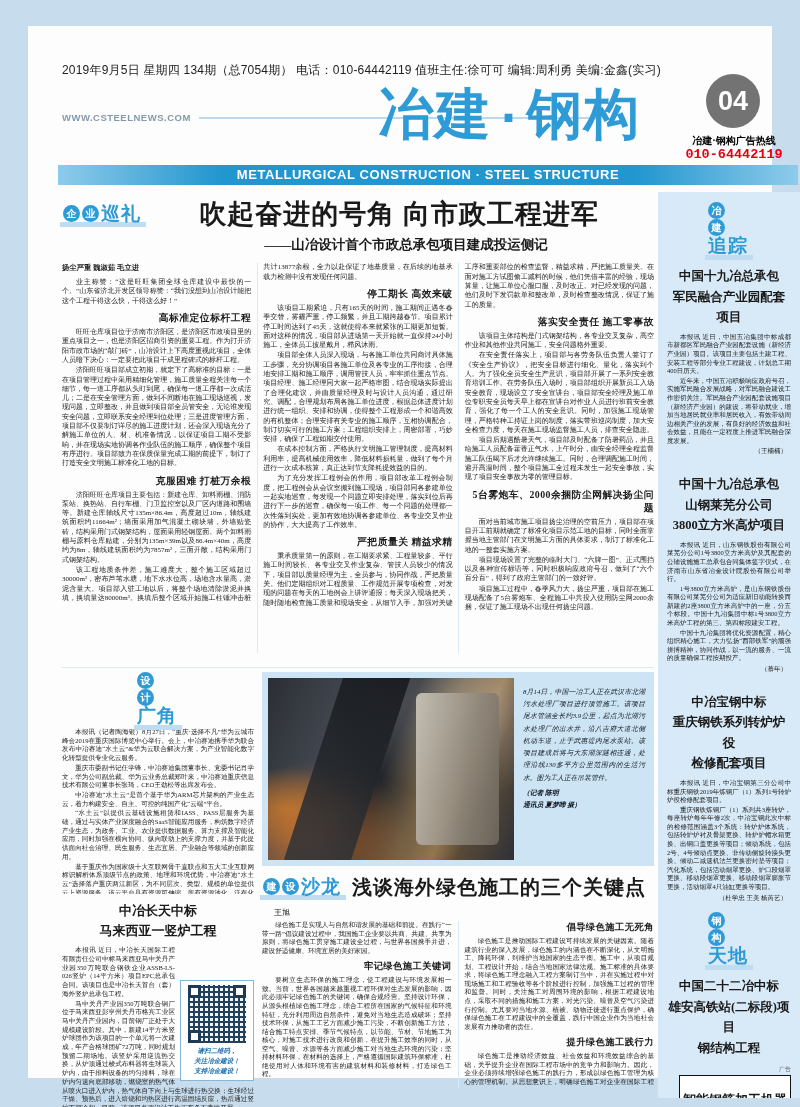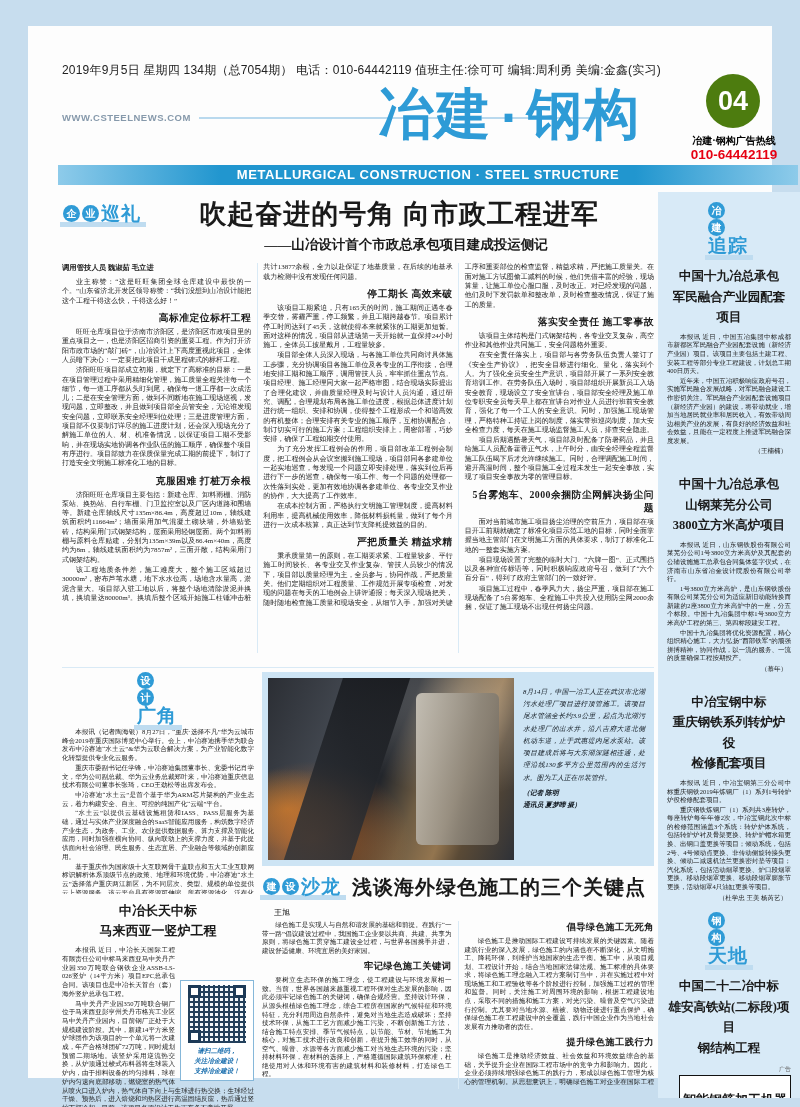--- a/index.html
+++ b/index.html
@@ -12,26 +12,26 @@
   .dateline{position:absolute;left:34px;top:36px;font-size:12px;color:#222;letter-spacing:.2px;}
   .site-row{position:absolute;left:34px;top:86px;display:flex;align-items:center;}
   .site{font-size:9.5px;font-weight:bold;color:#8699ab;letter-spacing:.5px;font-family:"Liberation Sans",sans-serif;}
   .site-line{width:402px;height:2px;background:#b9d9ee;margin-left:8px;}
   .logo{position:absolute;left:188px;top:60px;width:156px;text-align:center;}
   .logo-cn{font-size:36px;font-weight:900;font-style:italic;color:#d6000f;line-height:1.15;letter-spacing:1px;}
   .logo-en{font-size:7.5px;color:#777;letter-spacing:.6px;margin-top:2px;font-family:"Liberation Sans",sans-serif;}
   .edition{position:absolute;left:350px;top:52px;font-size:55px;font-weight:900;color:#2e9bd6;
            letter-spacing:2px;font-family:Liberation Mono, monospace;}
   .pg-circle{position:absolute;left:678px;top:48px;width:54px;height:54px;border-radius:50%;
-             background:#4d7c0f;color:#fff;display:flex;align-items:center;justify-content:center;
+             background:#737373;color:#fff;display:flex;align-items:center;justify-content:center;
              font-size:27px;font-weight:bold;font-family:"Liberation Sans",sans-serif;}
   .hotline-label{position:absolute;left:642px;top:108px;width:128px;text-align:center;
                  font-size:10px;font-weight:bold;color:#000;}
   .hotline-num{position:absolute;left:642px;top:121px;width:128px;text-align:center;
-               font-size:13.5px;font-weight:900;color:#e60012;font-family:Liberation Sans, sans-serif;}
+               font-size:13.5px;font-weight:900;color:#e60012;font-family:Liberation Mono, monospace;}
   .banner{position:absolute;left:30px;top:139px;width:740px;height:20px;
           background:linear-gradient(90deg,#8ecbea,#2196cf 22%,#2196cf 78%,#8ecbea);
           color:#fff;text-align:center;line-height:20px;font-size:13px;font-weight:bold;
           letter-spacing:.6px;font-family:"Liberation Sans",sans-serif;}
 
   
   .badge{position:relative;display:inline-flex;align-items:center;gap:2px;padding:0 3px 2px 1px;}
   .badge::after{content:"";position:absolute;left:-2px;right:-2px;bottom:-2px;height:5px;background:#bfdcf0;z-index:0;}
   .badge .bc{width:17px;height:17px;border-radius:50%;background:#2f9bd6;color:#fff;z-index:1;
              display:flex;align-items:center;justify-content:center;font-size:10px;font-weight:bold;
@@ -127,33 +127,33 @@
     <div class="lead-head">
       <span class="badge lead-badge">
         <span class="bc">企</span>
         <span class="bc">业</span>
         <span class="bt">巡礼</span>
       </span>
       <div class="lead-h1">吹起奋进的号角 向市政工程进军</div>
     </div>
     <div class="lead-sub">——山冶设计首个市政总承包项目建成投运侧记</div>
     <div class="lead-body">
-        <div class="b-byline">调用管技人员 魏淑茹 毛立进</div>
+        <div class="b-byline">扬尘严重 魏淑茹 毛立进</div>
         <div class="b-p">业主称赞：“这是旺旺集团全球仓库建设中最快的一个。”山东省济北开发区领导称赞：“我们没想到山冶设计能把这个工程干得这么快，干得这么好！”</div>
         <div class="b-h">高标准定位标杆工程</div>
         <div class="b-p">旺旺仓库项目位于济南市济阳区，是济阳区市政项目里的重点项目之一，也是济阳区招商引资的重要工程。作为打开济阳市政市场的“敲门砖”，山冶设计上下高度重视此项目，全体人员暗下决心：一定要把此项目干成里程碑式的标杆工程。</div>
         <div class="b-p">济阳旺旺项目部成立初期，就定下了高标准的目标：一是在项目管理过程中采用精细化管理，施工质量全程关注每一个细节，每一道工序都从头盯到尾，确保每一道工序都一次成活儿；二是在安全管理方面，做到不间断地在施工现场巡视，发现问题，立即整改，并且做到项目部全员管安全，无论谁发现安全问题，立即联系安全经理到位处理；三是进度管理方面，项目部不仅要制订详尽的施工进度计划，还会深入现场充分了解施工单位的人、材、机准备情况，以保证项目工期不受影响，并在现场实地协调各作业队伍的施工顺序，确保整个项目有序进行。项目部致力在保质保量完成工期的前提下，制订了打造安全文明施工标准化工地的目标。</div>
         <div class="b-h">克服困难 打桩万余根</div>
         <div class="b-p">济阳旺旺仓库项目主要包括：新建仓库、卸料雨棚、消防泵站、换热站、自行车棚、门卫监控室以及厂区内道路和围墙等。新建仓库轴线尺寸135m×86.4m，高度超过10m，轴线建筑面积约11664m²；墙面采用加气混凝土砌块墙，外墙贴瓷砖，结构采用门式钢架结构，屋面采用轻钢屋面。两个卸料雨棚与原料仓库贴建，分别为135m×39m以及86.4m×40m，高度约为8m，轴线建筑面积约为7857m²，三面开敞，结构采用门式钢架结构。</div>
         <div class="b-p">该工程地质条件差，施工难度大，整个施工区域超过30000m²，密布芦苇水塘，地下水水位高，场地含水量高，淤泥含量大。项目部入驻工地以后，将整个场地清除淤泥并换填，换填量达80000m³。换填后整个区域开始施工柱锤冲击桩共计13877余根，全力以赴保证了地基质量，在后续的地基承载力检测中没有发现任何问题。</div>
         <div class="b-h">停工期长 高效来破</div>
-        <div class="b-p">该项目工期紧迫，只有165天的时间，施工期间正遇冬春季交替，雾霾严重，停工频繁，并且工期跨越春节。项目累计停工时间达到了45天，这就使得本来就紧张的工期更加短暂。面对这样的情况，项目部从进场第一天开始就一直保持24小时施工，全体员工披星戴月，工程量较多。</div>
+        <div class="b-p">该项目工期紧迫，只有165天的时间，施工期间正遇冬春季交替，雾霾严重，停工频繁，并且工期跨越春节。项目累计停工时间达到了45天，这就使得本来就紧张的工期更加短暂。面对这样的情况，项目部从进场第一天开始就一直保持24小时施工，全体员工披星戴月，栉风沐雨。</div>
         <div class="b-p">项目部全体人员深入现场，与各施工单位共同商讨具体施工步骤，充分协调项目各施工单位及各专业的工序衔接，合理地安排工期和施工顺序，调用管技人员，牢牢抓住重点节点。项目经理、施工经理同大家一起严格审图，结合现场实际提出了合理化建议，并由质量经理及时与设计人员沟通，通过研究、调配，合理规划布局各施工单位进度，根据总体进度计划进行统一组织、安排和协调，使得整个工程形成一个和谐高效的有机整体；合理安排有关专业的施工顺序，互相协调配合，制订切实可行的施工方案；工程组织安排上，周密部署，巧妙安排，确保了工程如期交付使用。</div>
+        <div class="b-p">在成本控制方面，严格执行文明施工管理制度，提高材料利用率，提高机械使用效率，降低材料损耗量，做到了每个月进行一次成本核算，真正达到节支降耗提效益的目的。</div>
         <div class="b-p">为了充分发挥工程例会的作用，项目部改革工程例会制度，把工程例会从会议室搬到施工现场，项目部同各参建单位一起实地巡查，每发现一个问题立即安排处理，落实到位后再进行下一步的巡查，确保每一项工作、每一个问题的处理都一次性落到实处，更加有效地协调各参建单位、各专业交叉作业的协作，大大提高了工作效率。</div>
-        <div class="b-p">在成本控制方面，严格执行文明施工管理制度，提高材料利用率，提高机械使用效率，降低材料损耗量，做到了每个月进行一次成本核算，真正达到节支降耗提效益的目的。</div>
         <div class="b-h">严把质量关 精益求精</div>
         <div class="b-p">秉承质量第一的原则，在工期要求紧、工程量较多、平行施工时间较长、各专业交叉作业复杂、管技人员较少的情况下，项目部以质量经理为主，全员参与，协同作战，严把质量关。他们定期组织对工程质量、工作规范开展专项检查，对发现的问题在每天的工地例会上讲评通报；每天深入现场把关，随时随地检查施工质量和现场安全，从细节入手，加强对关键工序和重要部位的检查监督，精益求精，严把施工质量关。在面对施工方试图偷工减料的时候，他们凭借丰富的经验，现场算量，让施工单位心服口服，及时改正。对已经发现的问题，他们及时下发罚款单和整改单，及时检查整改情况，保证了施工的质量。</div>
         <div class="b-h">落实安全责任 施工零事故</div>
         <div class="b-p">该项目主体结构是门式钢架结构，各专业交叉复杂，高空作业和其他作业共同施工，安全问题格外重要。</div>
         <div class="b-p">在安全责任落实上，项目部与各劳务队伍负责人签订了《安全生产协议》，把安全目标进行细化、量化，落实到个人。为了强化全员安全生产意识，项目部开展了一系列安全教育培训工作。在劳务队伍入场时，项目部组织开展新员工入场安全教育，现场设立了安全宣讲台，项目部安全经理及施工单位专职安全员每天早上都在宣讲台对作业人员进行班前安全教育，强化了每一个工人的安全意识。同时，加强施工现场管理，严格特种工持证上岗的制度，落实带班巡岗制度，加大安全检查力度，每天在施工现场监督施工人员，排查安全隐患。</div>
         <div class="b-p">项目后期遇酷暑天气，项目部及时配备了防暑药品，并且给施工人员配备藿香正气水，上午时分，由安全经理全程监督施工队伍喝下后才允许继续施工。同时，合理调配施工时间，避开高温时间，整个项目施工全过程未发生一起安全事故，实现了项目安全事故为零的管理目标。</div>
         <div class="b-h">5台雾炮车、2000余捆防尘网解决扬尘问题</div>
         <div class="b-p">面对当前城市施工项目扬尘治理的空前压力，项目部在项目开工前期就确定了标准化项目示范工地的目标，同时全面掌握当地主管部门在文明施工方面的具体要求，制订了标准化工地的一整套实施方案。</div>
         <div class="b-p">项目现场设置了完整的临时大门、“六牌一图”、正式围挡以及各种宣传标语等，同时积极响应政府号召，做到了“六个百分百”，得到了政府主管部门的一致好评。</div>
         <div class="b-p">项目施工过程中，春季风力大，扬尘严重，项目部在施工现场配备了5台雾炮车、全程施工中共投入使用防尘网2000余捆，保证了施工现场不出现任何扬尘问题。</div>

